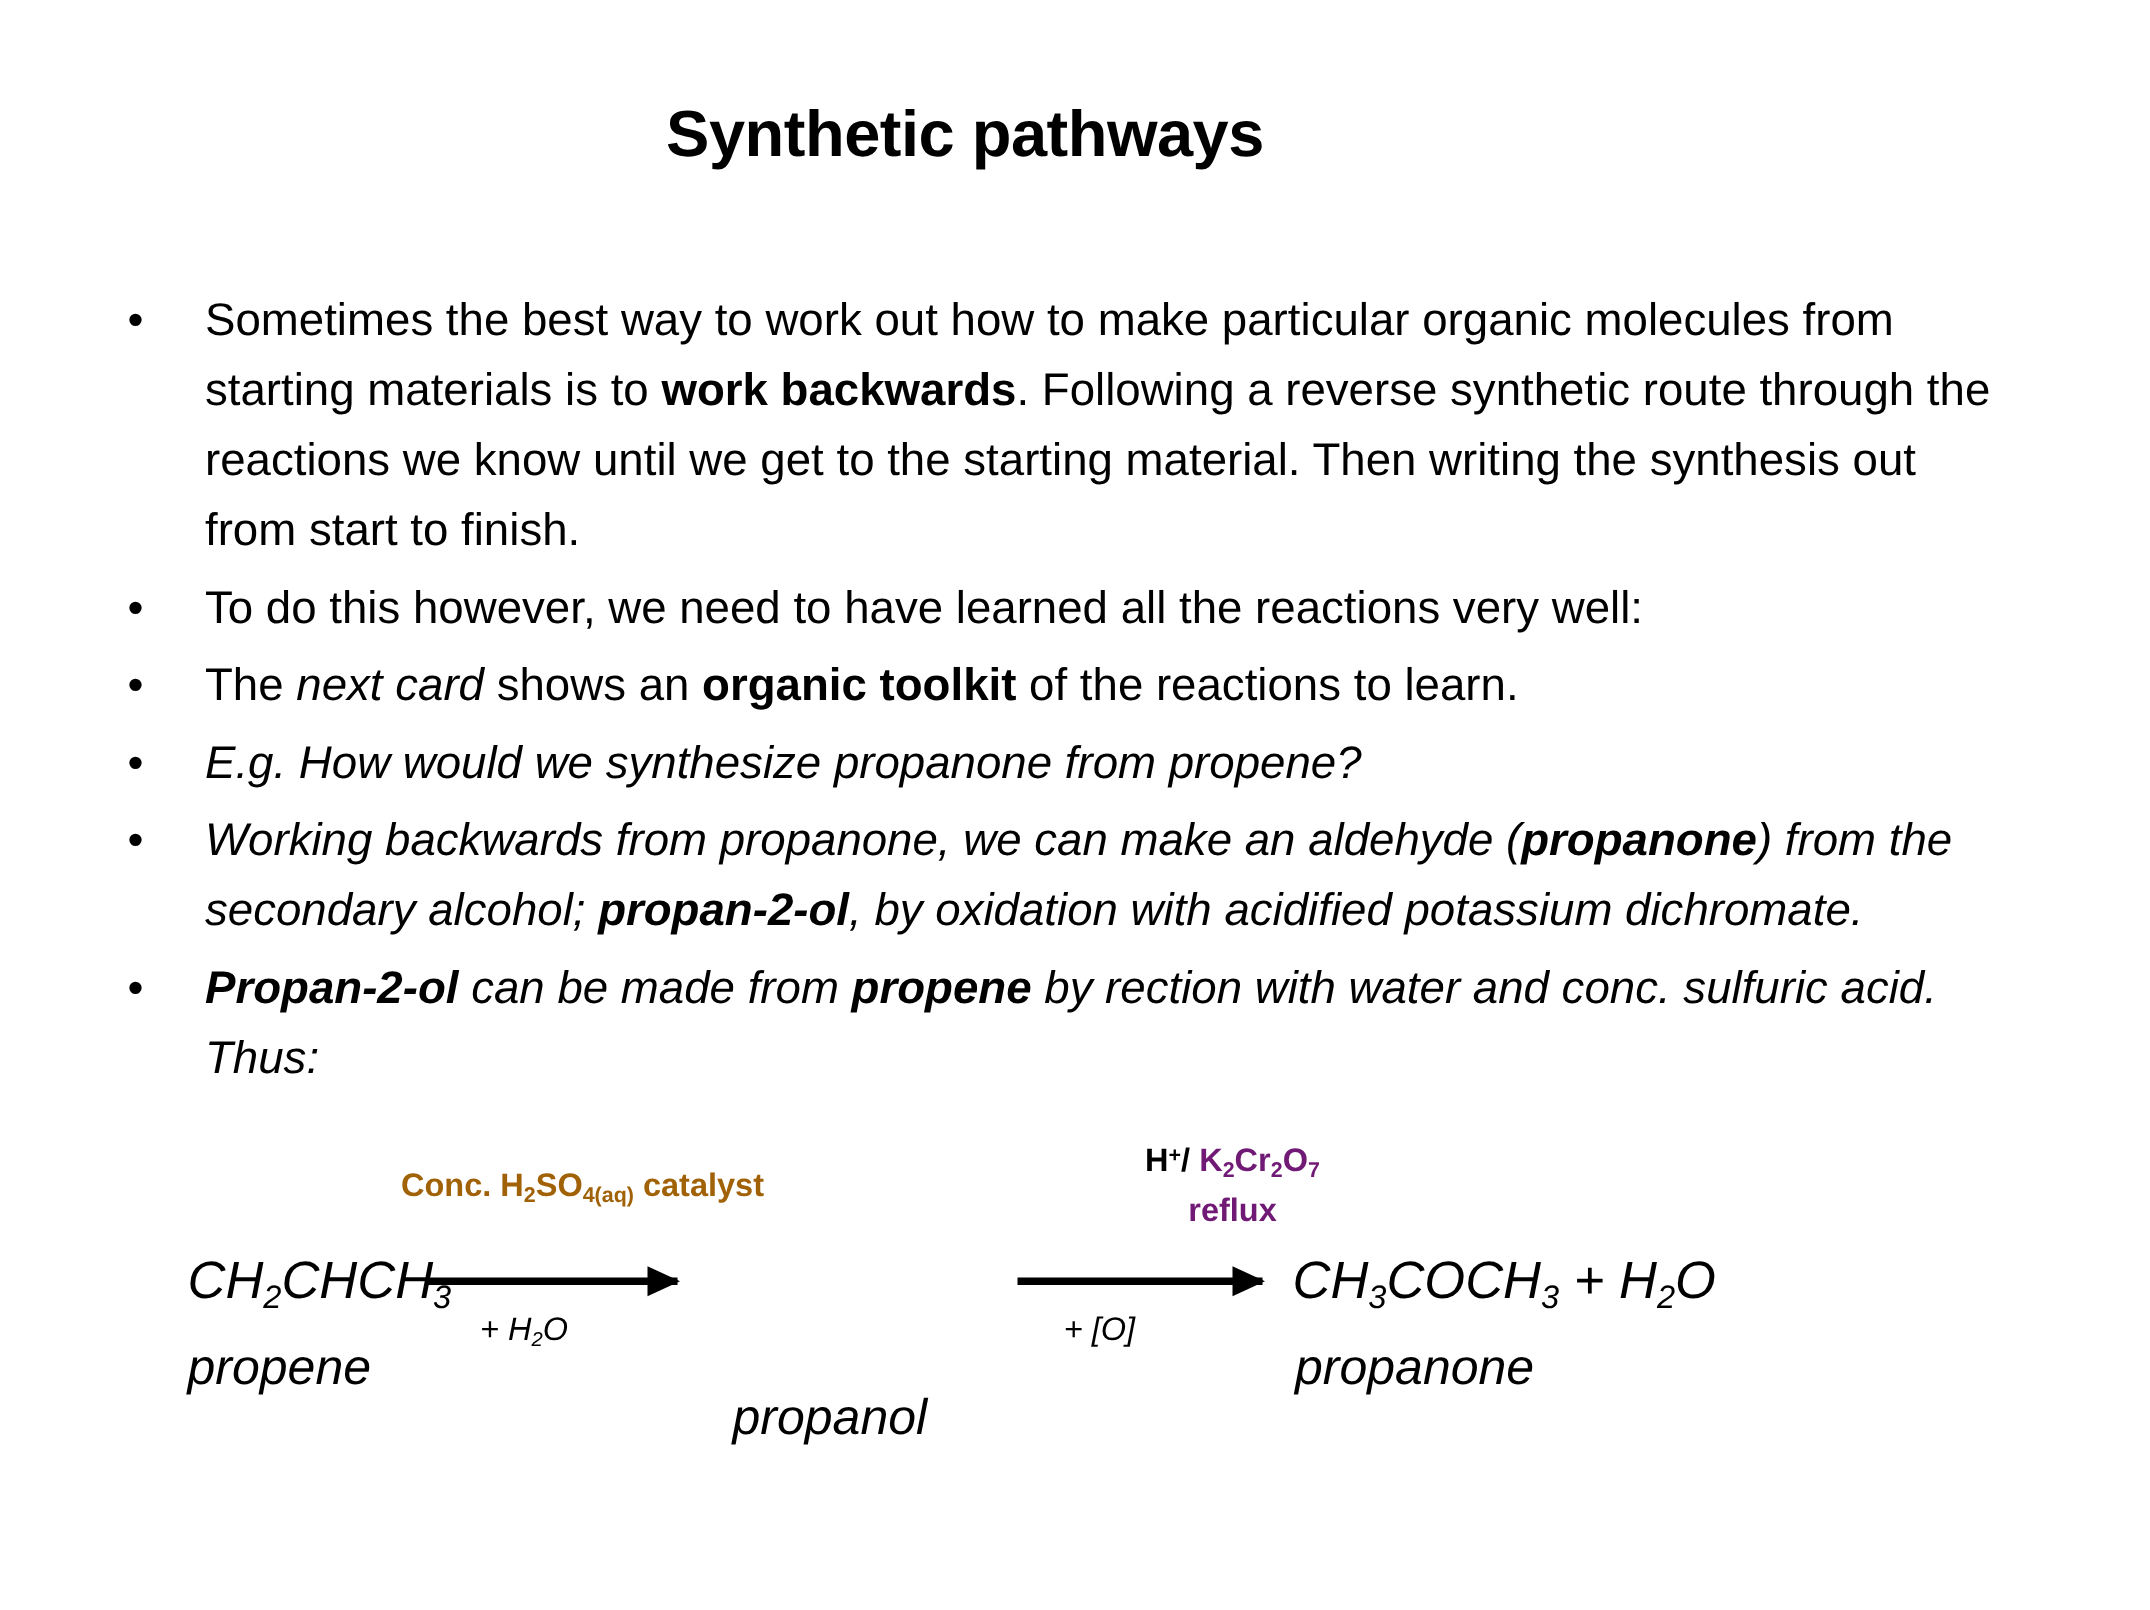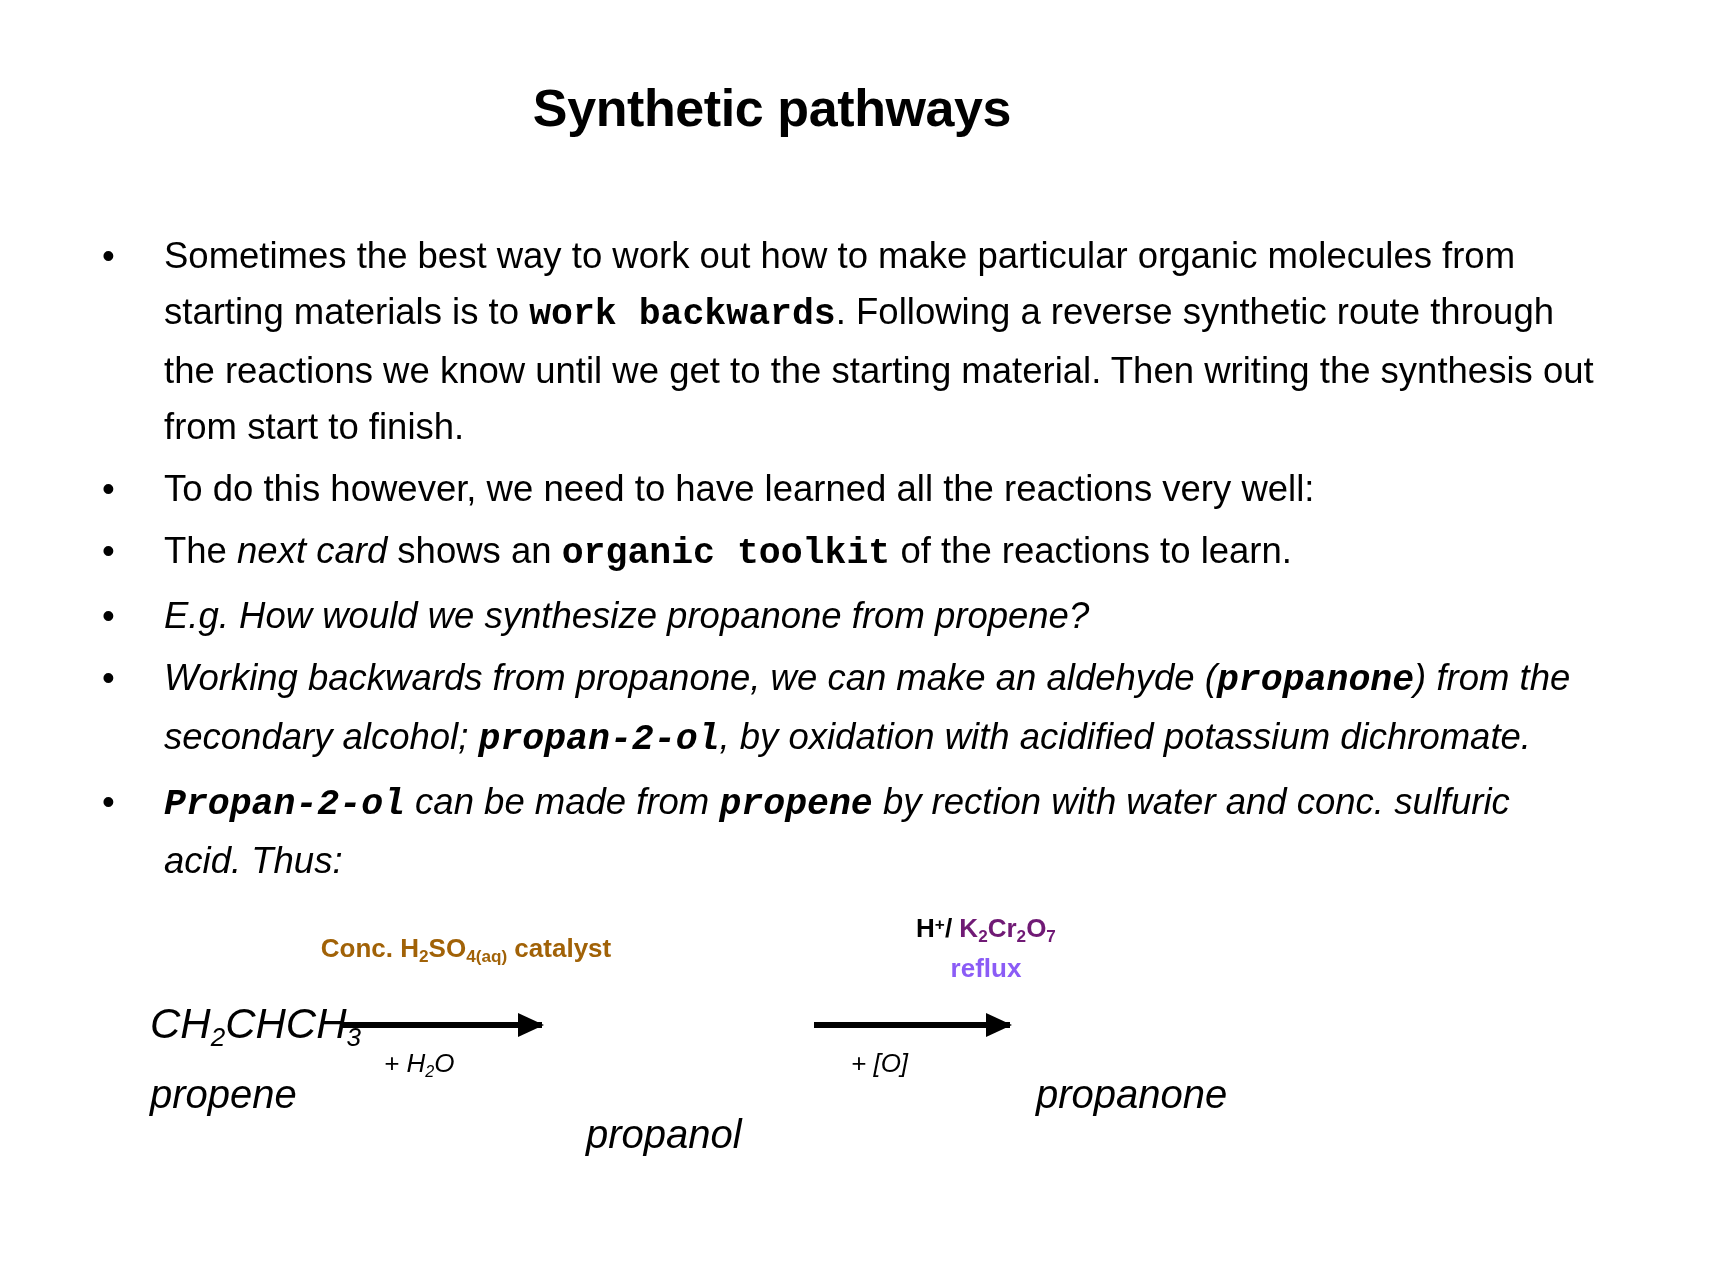--- a/index.html
+++ b/index.html
@@ -54,21 +54,21 @@
     position: absolute;
     left: 6px;
     top: 0;
     font-size: 36.5px;
     line-height: 56px;
   }
   .bullet .txt { display: block; }
 
   .b-italic .txt { font-style: italic; }
 
-  b { font-weight: bold; font-family: Liberation Mono, monospace; }
+  b { font-weight: bold; }
   i { font-style: italic; }
 
   
   .scheme {
     position: absolute;
     left: 96px;
     top: 900px;
     width: 1560px;
     height: 260px;
   }
@@ -182,24 +182,25 @@
     </div>
 
   </div>
 
   <div class="scheme">
 
     <div class="cond cond-1" style="color:#a16207">Conc. H<sub>2</sub>SO<sub>4(aq)</sub> catalyst</div>
 
     <div class="cond cond-2">
       <span><span style="color:#000000">H<sup>+</sup>/</span><span style="color:#701a75"> K<sub>2</sub>Cr<sub>2</sub>O<sub>7</sub></span></span>
-      <div style="color:#8b5cf6">reflux</div>
+      <div style="color:#701a75">reflux</div>
     </div>
 
     <div class="formula f-1">CH<sub>2</sub>CHCH<sub>3</sub></div>
+    <div class="formula f-3">CH<sub>3</sub>COCH<sub>3</sub> + H<sub>2</sub>O</div>
 
     <div class="arrow arrow-1"></div>
     <div class="arrow arrow-2"></div>
 
     <div class="reagent r-1">+ H<sub>2</sub>O</div>
     <div class="reagent r-2">+ [O]</div>
 
     <div class="name n-1">propene</div>
     <div class="name n-2">propanol</div>
     <div class="name n-3">propanone</div>

